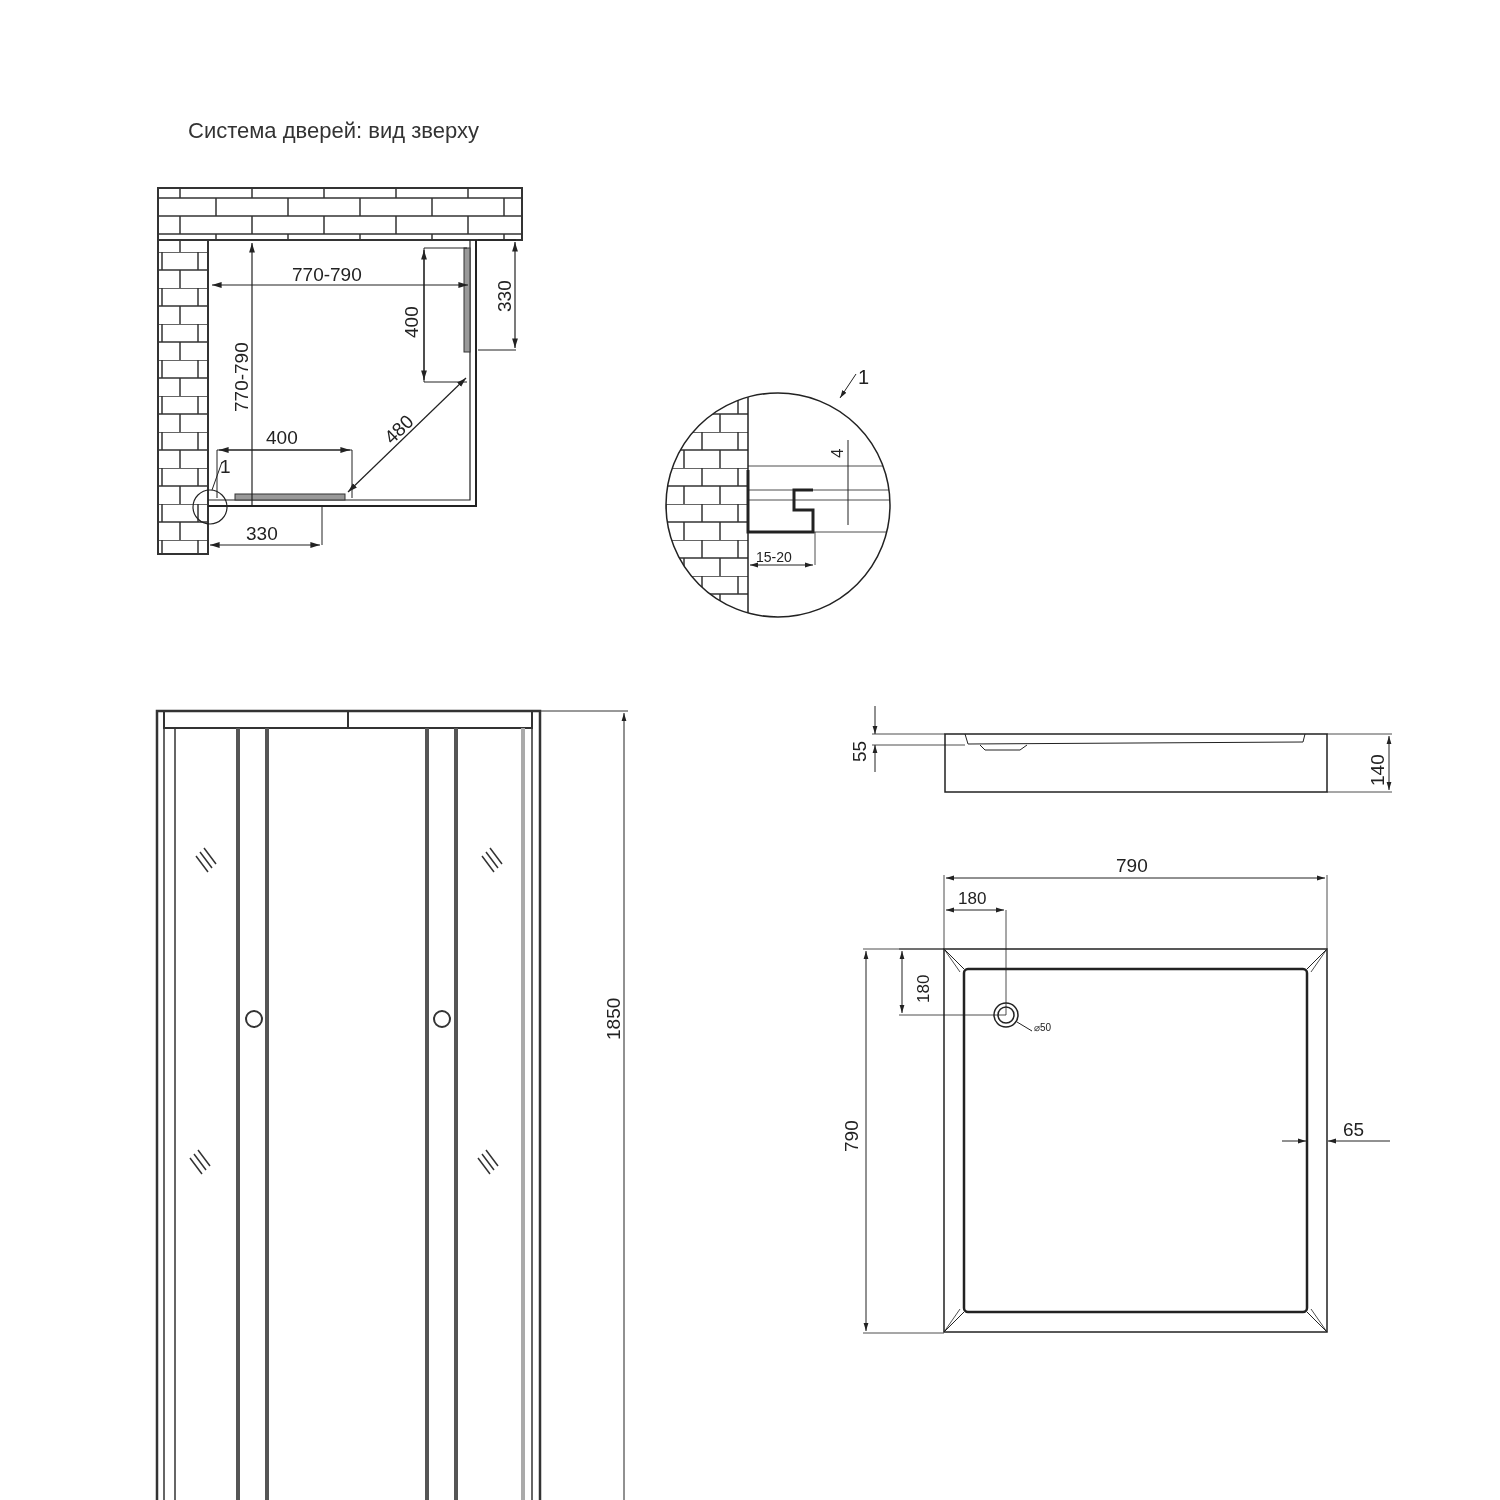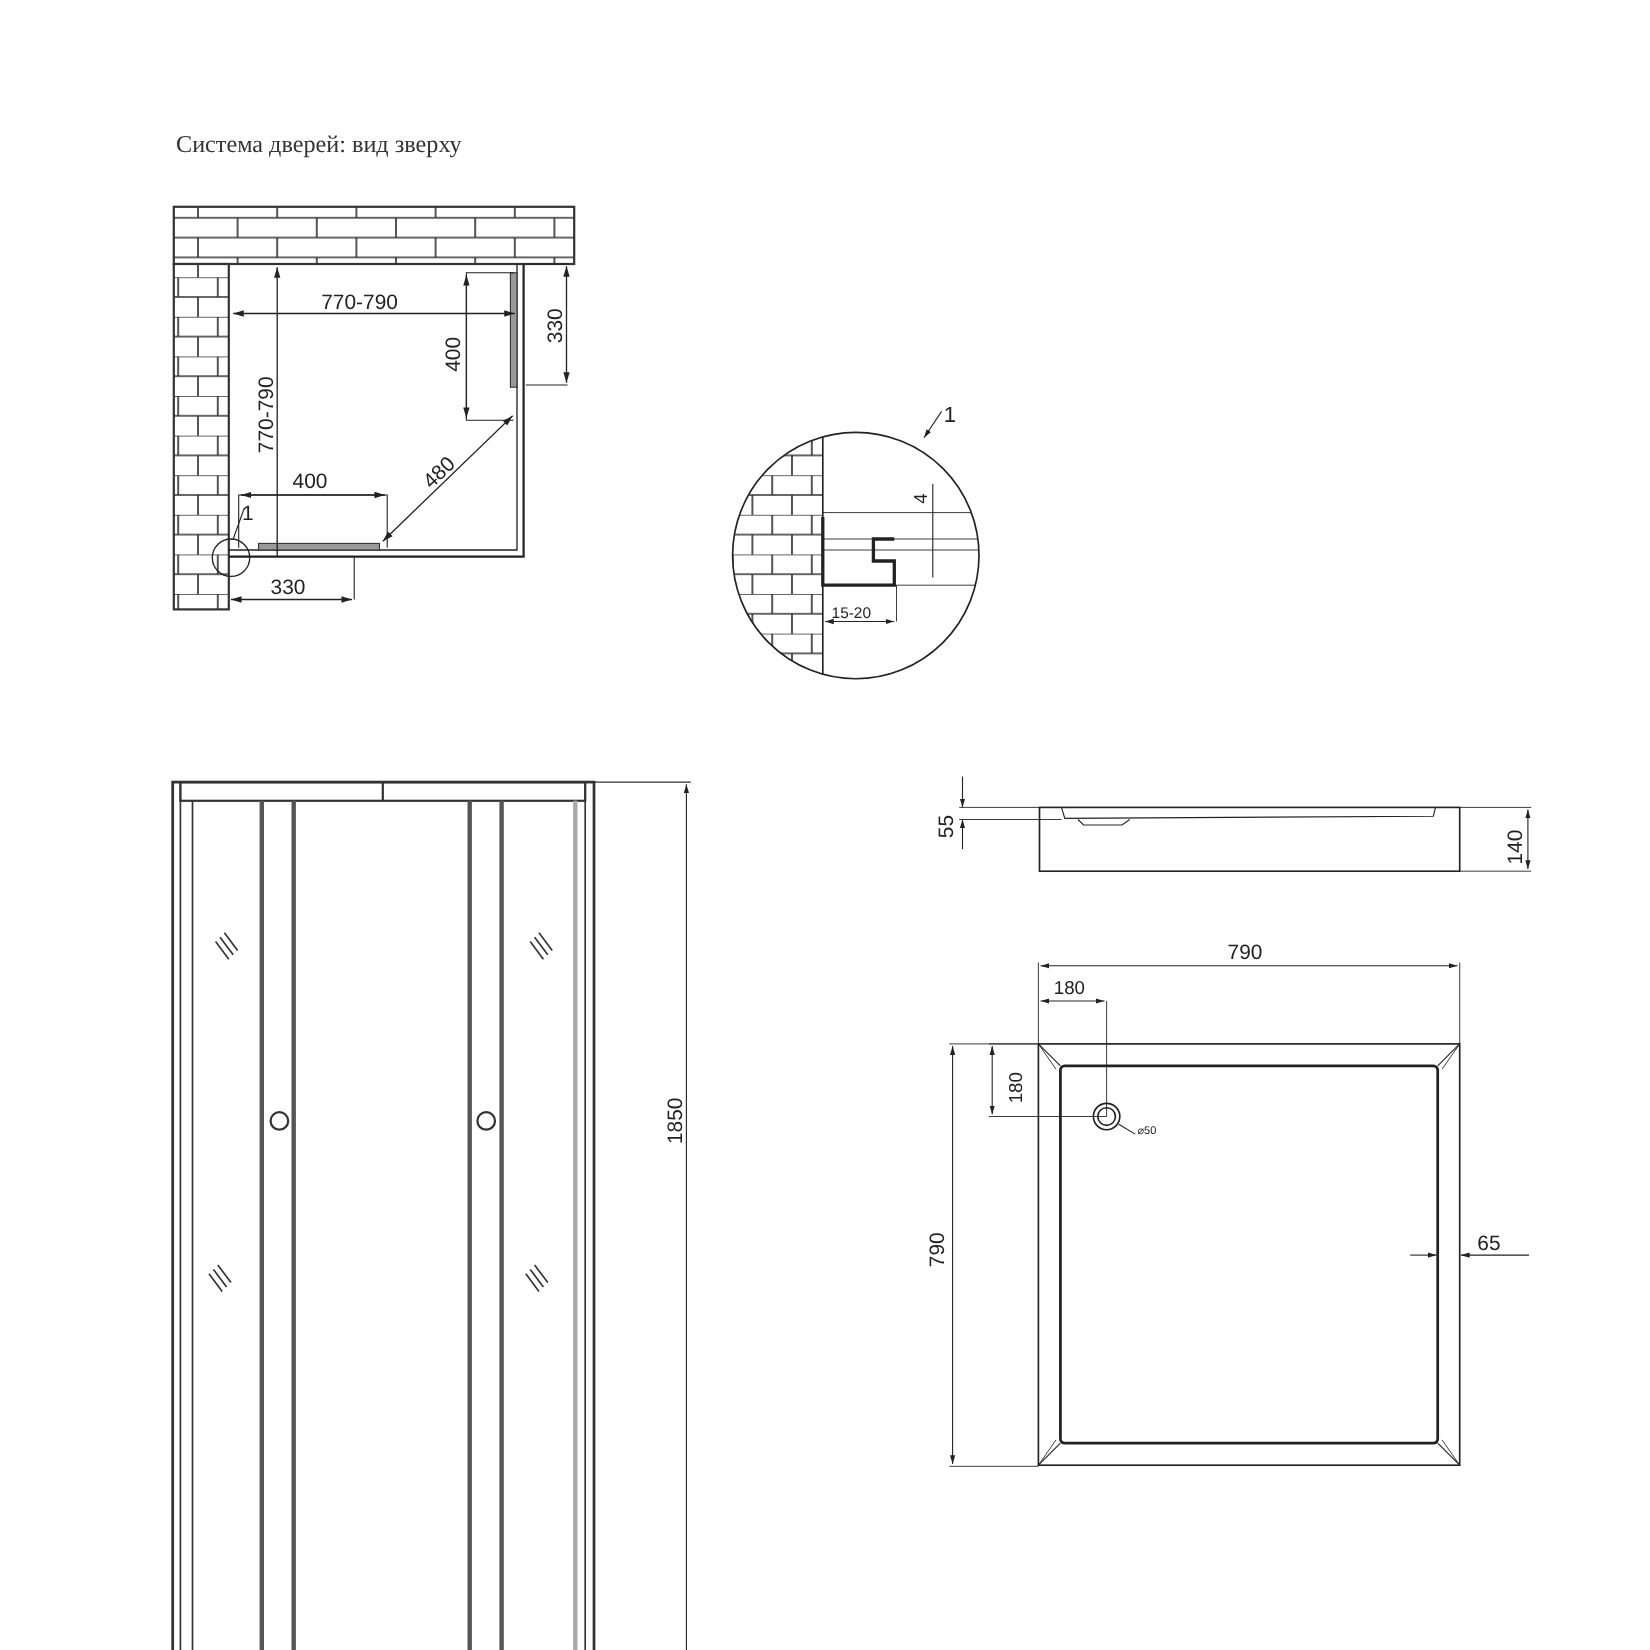--- a/index.html
+++ b/index.html
@@ -1,18 +1,18 @@
 <!DOCTYPE html>
 <html><head>
 <meta charset="utf-8">
 <style>
   html, body { margin: 0; padding: 0; background: #ffffff; }
   body { width: 1500px; height: 1500px; position: relative; overflow: hidden; font-family: "Liberation Sans", sans-serif; color: #222; }
   svg { position: absolute; left: 0; top: 0; }
-  .title { position: absolute; left: 160px; top: 118px; font-size: 22px; color: #333; font-family: Liberation Serif, serif; }
+  .title { position: absolute; left: 188px; top: 118px; font-size: 22px; color: #333; font-family: Liberation Sans, sans-serif; }
   .dim { font-family: "Liberation Sans", sans-serif; fill: #222; }
 </style>
 </head>
 <body>
 
 <div class="title">Система дверей: вид зверху</div>
 
 <svg width="1500" height="1500" viewBox="0 0 1500 1500">
   <defs>
     <marker id="arr" viewBox="0 0 10 10" refX="10" refY="5" markerWidth="8" markerHeight="8" orient="auto-start-reverse">

